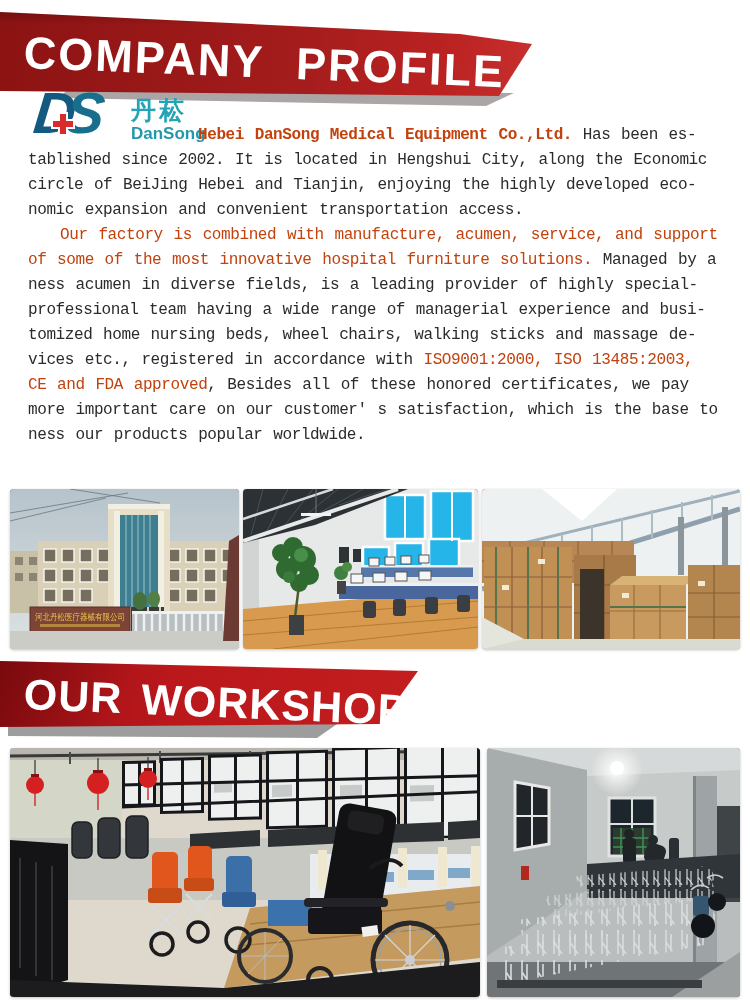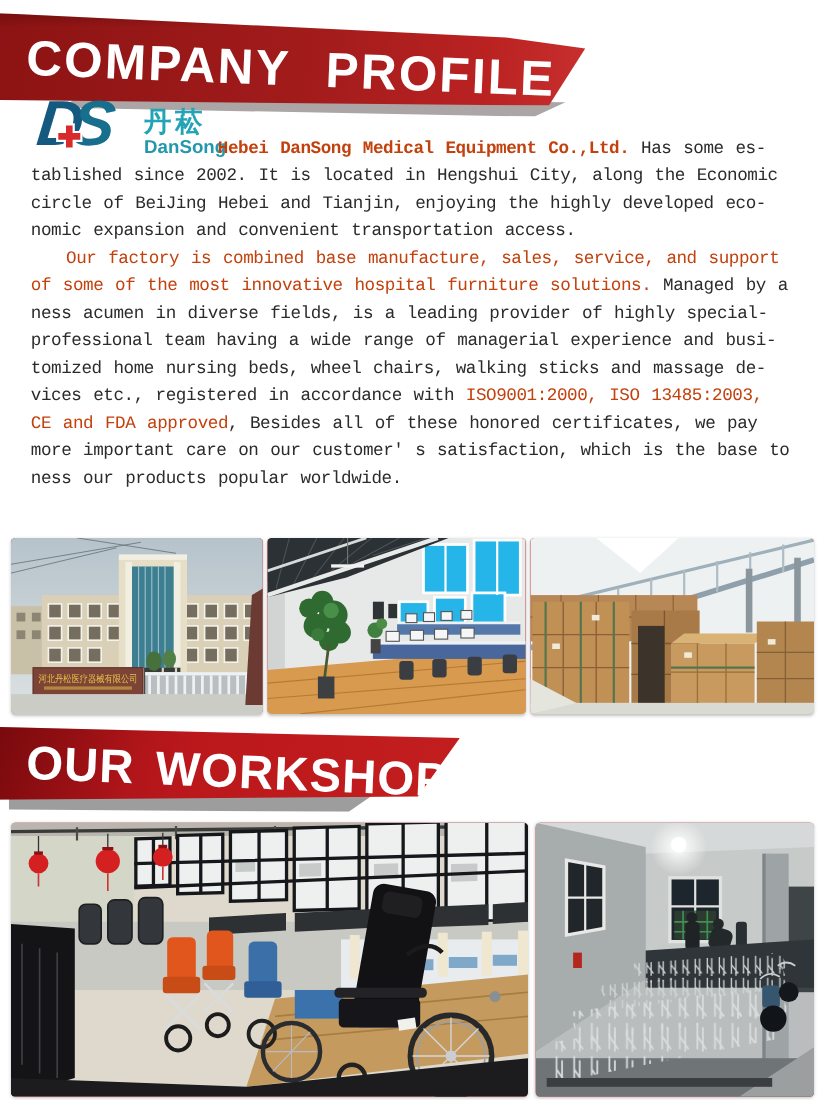--- a/index.html
+++ b/index.html
@@ -74,25 +74,25 @@
   <div class="logo">
     <div class="ds"><span class="d">D</span><span class="s">S</span></div>
     <svg class="logo-cross" width="26" height="26" viewBox="0 0 26 26">
       <path d="M9,2 h8 v7 h7 v8 h-7 v7 h-8 v-7 h-7 v-8 h7 z" fill="#d92b2b" stroke="#ffffff" stroke-width="2"></path>
     </svg>
     <div class="logo-cn">丹菘</div>
     <div class="logo-latin">DanSong</div>
   </div>
 
   <div class="intro">
-      <div class="tline first"><span class="seg-red seg-bold">Hebei DanSong Medical Equipment Co.,Ltd.</span><span class="seg-black"> Has some es-</span></div>
+      <div class="tline first"><span class="seg-red seg-bold">Hebei DanSong Medical Equipment Co.,Ltd.</span><span class="seg-black"> Has been es-</span></div>
       <div class="tline"><span class="seg-black">tablished since 2002. It is located in Hengshui City, along the Economic</span></div>
       <div class="tline"><span class="seg-black">circle of BeiJing Hebei and Tianjin, enjoying the highly developed eco-</span></div>
       <div class="tline"><span class="seg-black">nomic expansion and convenient transportation access.</span></div>
-      <div class="tline"><span class="seg-red">   Our factory is combined base manufacture, sales, service, and support</span></div>
+      <div class="tline"><span class="seg-red">   Our factory is combined with manufacture, acumen, service, and support</span></div>
       <div class="tline"><span class="seg-red">of some of the most innovative hospital furniture solutions.</span><span class="seg-black"> Managed by a</span></div>
       <div class="tline"><span class="seg-black">ness acumen in diverse fields, is a leading provider of highly special-</span></div>
       <div class="tline"><span class="seg-black">professional team having a wide range of managerial experience and busi-</span></div>
       <div class="tline"><span class="seg-black">tomized home nursing beds, wheel chairs, walking sticks and massage de-</span></div>
       <div class="tline"><span class="seg-black">vices etc., registered in accordance with </span><span class="seg-red">ISO9001:2000, ISO 13485:2003,</span></div>
       <div class="tline"><span class="seg-red">CE and FDA approved</span><span class="seg-black">, Besides all of these honored certificates, we pay</span></div>
       <div class="tline"><span class="seg-black">more important care on our customer' s satisfaction, which is the base to</span></div>
       <div class="tline"><span class="seg-black">ness our products popular worldwide.</span></div>
     </div>
 

